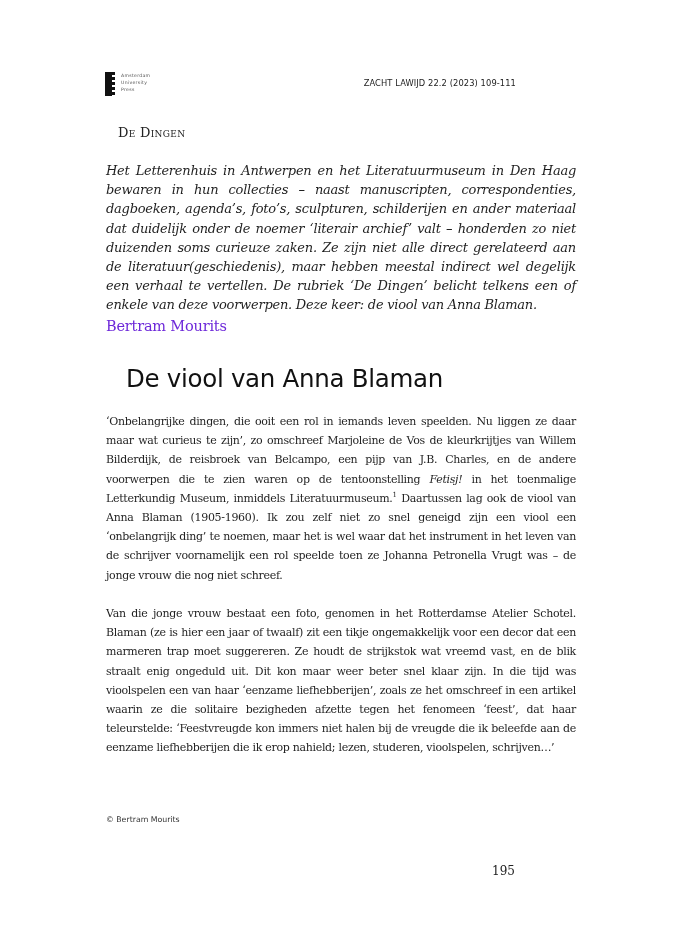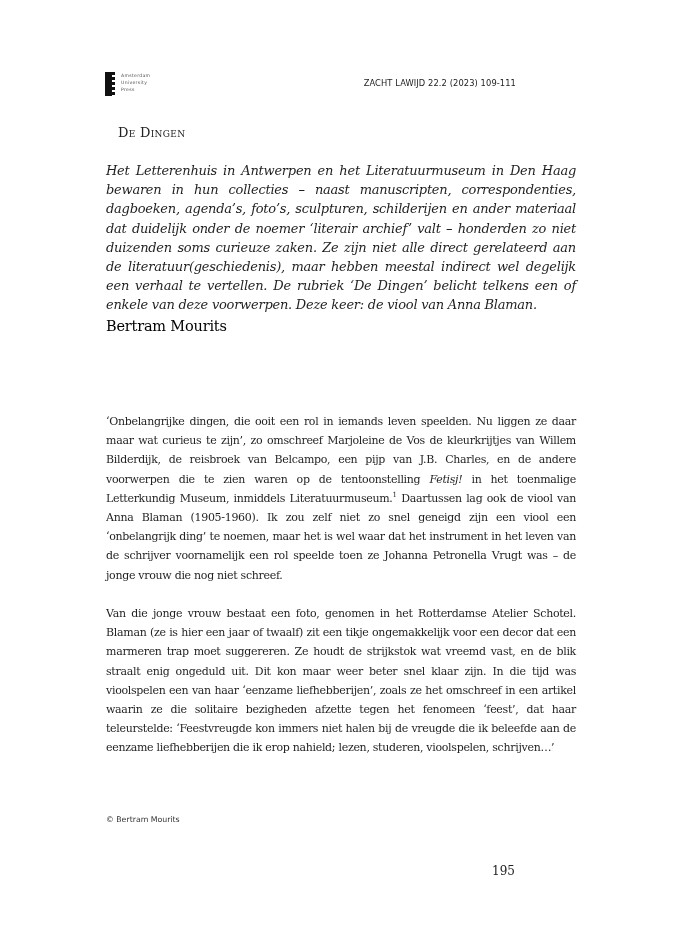--- a/index.html
+++ b/index.html
@@ -13,21 +13,21 @@
       background: repeating-linear-gradient(to bottom, #111 0 3px, #fff 3px 5px);
     }
     .logo-text { margin-left: 8px; font-family: "DejaVu Sans", sans-serif; font-size: 4.6px; line-height: 7px; color: #555; letter-spacing: 0.3px; }
 
     .running-head { position: absolute; right: 105px; top: 78px; font-family: "DejaVu Sans", sans-serif; font-size: 8.3px; color: #222; letter-spacing: 0.1px; }
 
     .section-label { position: absolute; left: 118px; top: 125px; font-family: "DejaVu Serif", serif; font-size: 13px; color: #222; font-variant: small-caps; letter-spacing: 0.3px; }
 
     .intro { position: absolute; left: 106px; top: 161px; width: 470px; font-family: "DejaVu Serif", serif; font-style: italic; font-size: 13px; line-height: 19.2px; color: #1f1f1f; text-align: justify; letter-spacing: -0.25px; }
 
-    .author { position: absolute; left: 106px; top: 318px; font-family: "DejaVu Serif", serif; font-size: 14.5px; color: #000000; letter-spacing: -0.2px; }
+    .author { position: absolute; left: 106px; top: 318px; font-family: "DejaVu Serif", serif; font-size: 14.5px; color: #6d28d9; letter-spacing: -0.2px; }
 
     .title { position: absolute; left: 126px; top: 364px; font-family: "DejaVu Sans", sans-serif; font-size: 24.5px; color: #111; letter-spacing: -0.3px; }
 
     .body { position: absolute; left: 106px; top: 412px; width: 470px; font-family: "DejaVu Serif", serif; font-size: 11px; line-height: 19.2px; color: #1f1f1f; text-align: justify; letter-spacing: -0.3px; }
     .body p { margin: 0 0 19.2px 0; }
     .body p + p { margin-top: 15px; }
     .body sup { font-size: 7px; line-height: 0; }
     .body .it { font-style: italic; }
 
     .footer-left { position: absolute; left: 106px; top: 815px; font-family: "DejaVu Sans", sans-serif; font-size: 7.8px; color: #333; }
@@ -48,20 +48,21 @@
   </div>
 
   <div class="running-head">ZACHT LAWIJD 22.2 (2023) 109-111</div>
 
   <div class="section-label">De Dingen</div>
 
   <div class="intro">Het Letterenhuis in Antwerpen en het Literatuurmuseum in Den Haag bewaren in hun collecties – naast manuscripten, correspondenties, dagboeken, agenda’s, foto’s, sculpturen, schilderijen en ander materiaal dat duidelijk onder de noemer ‘literair archief’ valt – honderden zo niet duizenden soms curieuze zaken. Ze zijn niet alle direct gerelateerd aan de literatuur(geschiedenis), maar hebben meestal indirect wel degelijk een verhaal te vertellen. De rubriek ‘De Dingen’ belicht telkens een of enkele van deze voorwerpen. Deze keer: de viool van Anna Blaman.</div>
 
   <div class="author">Bertram Mourits</div>
 
+  <h1 class="title" style="margin:0;font-weight:normal;">De viool van Anna Blaman</h1>
 
   <div class="body">
     <p><span>‘Onbelangrijke dingen, die ooit een rol in iemands leven speelden. Nu liggen ze daar maar wat curieus te zijn’, zo omschreef Marjoleine de Vos de kleurkrijtjes van Willem Bilderdijk, de reisbroek van Belcampo, een pijp van J.B. Charles, en de andere voorwerpen die te zien waren op de tentoonstelling </span><span class="it">Fetisj!</span><span> in het toenmalige Letterkundig Museum, inmiddels Literatuurmuseum.</span><sup>1</sup><span> Daartussen lag ook de viool van Anna Blaman (1905-1960). Ik zou zelf niet zo snel geneigd zijn een viool een ‘onbelangrijk ding’ te noemen, maar het is wel waar dat het instrument in het leven van de schrijver voornamelijk een rol speelde toen ze Johanna Petronella Vrugt was – de jonge vrouw die nog niet schreef.</span></p>
     <p>Van die jonge vrouw bestaat een foto, genomen in het Rotterdamse Atelier Schotel. Blaman (ze is hier een jaar of twaalf) zit een tikje ongemakkelijk voor een decor dat een marmeren trap moet suggereren. Ze houdt de strijkstok wat vreemd vast, en de blik straalt enig ongeduld uit. Dit kon maar weer beter snel klaar zijn. In die tijd was vioolspelen een van haar ‘eenzame liefhebberijen’, zoals ze het omschreef in een artikel waarin ze die solitaire bezigheden afzette tegen het fenomeen ‘feest’, dat haar teleurstelde: ‘Feestvreugde kon immers niet halen bij de vreugde die ik beleefde aan de eenzame liefhebberijen die ik erop nahield; lezen, studeren, vioolspelen, schrijven…’</p>
   </div>
 
   <div class="footer-left">© Bertram Mourits</div>
   <div class="footer-right">195</div>
 
 </div>

